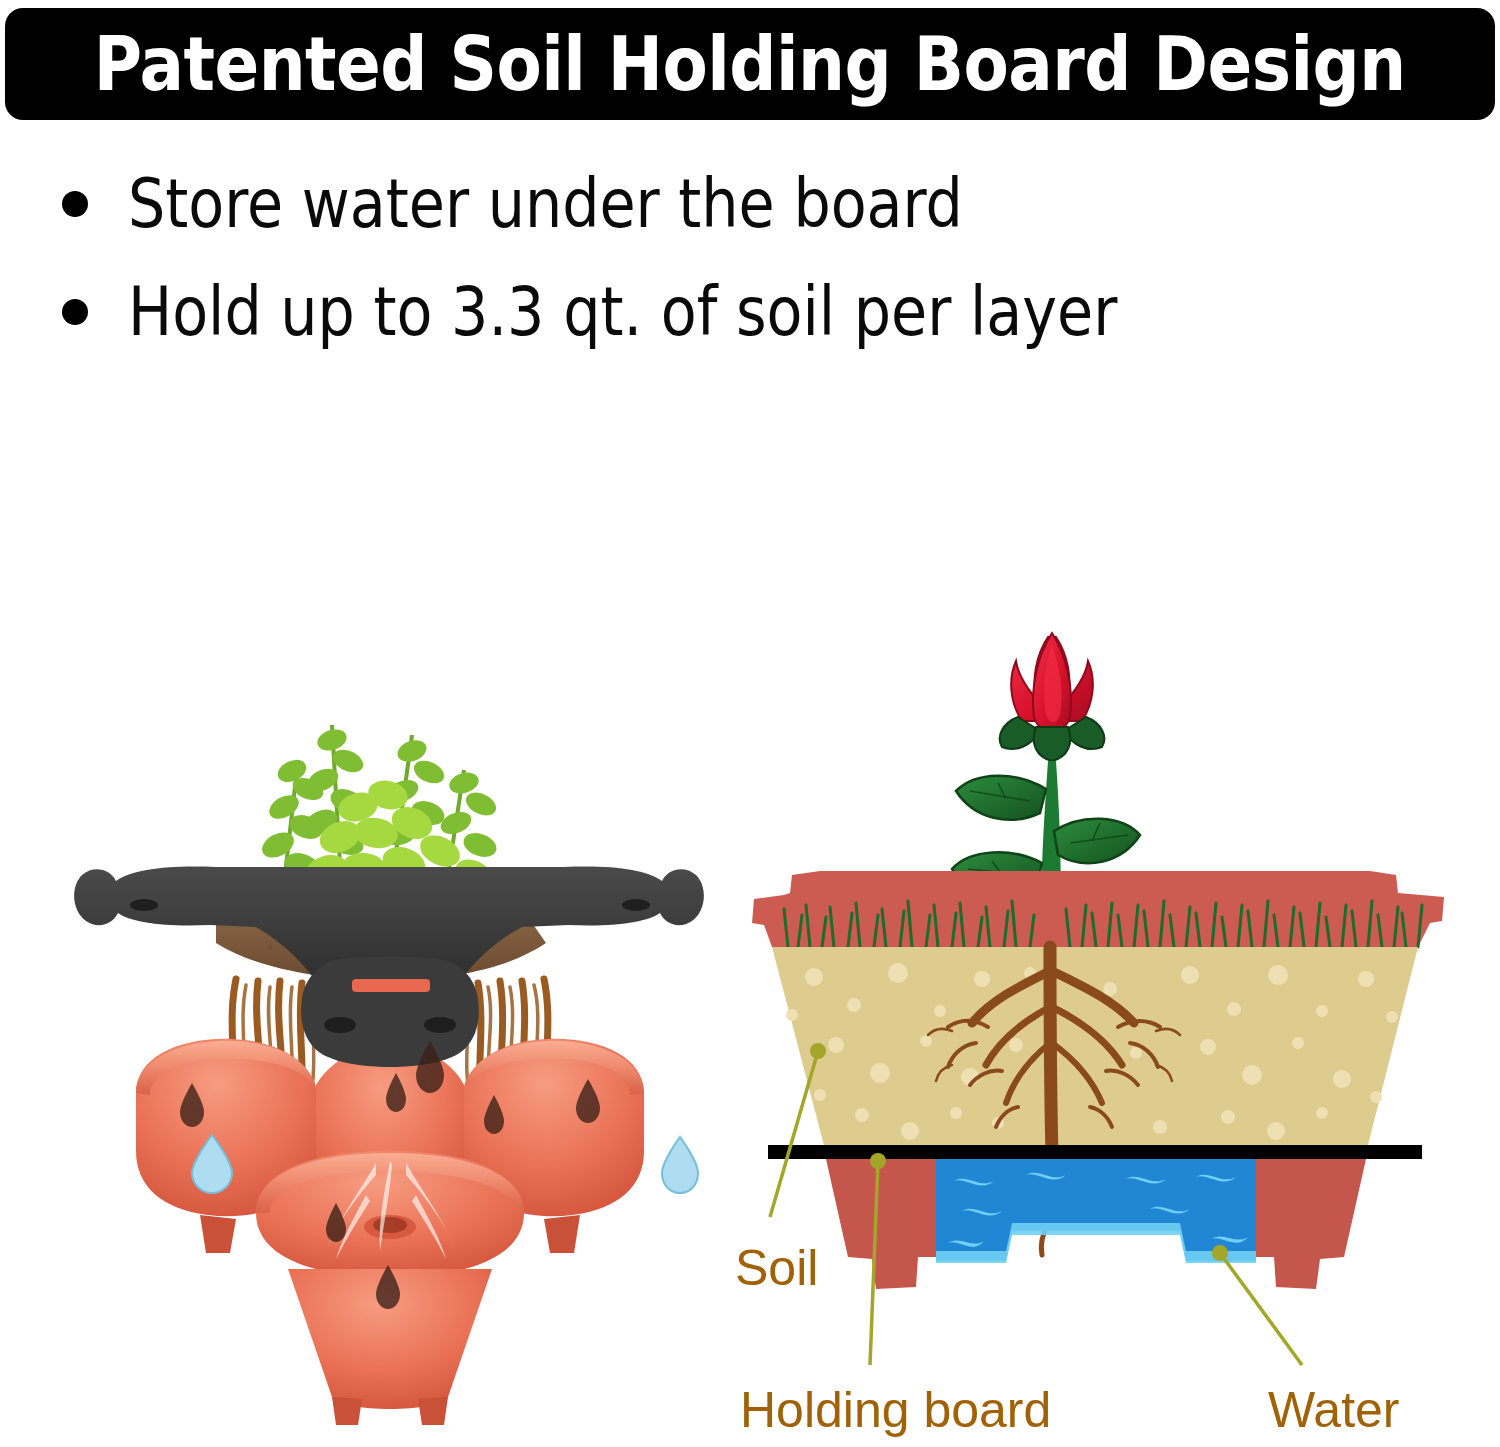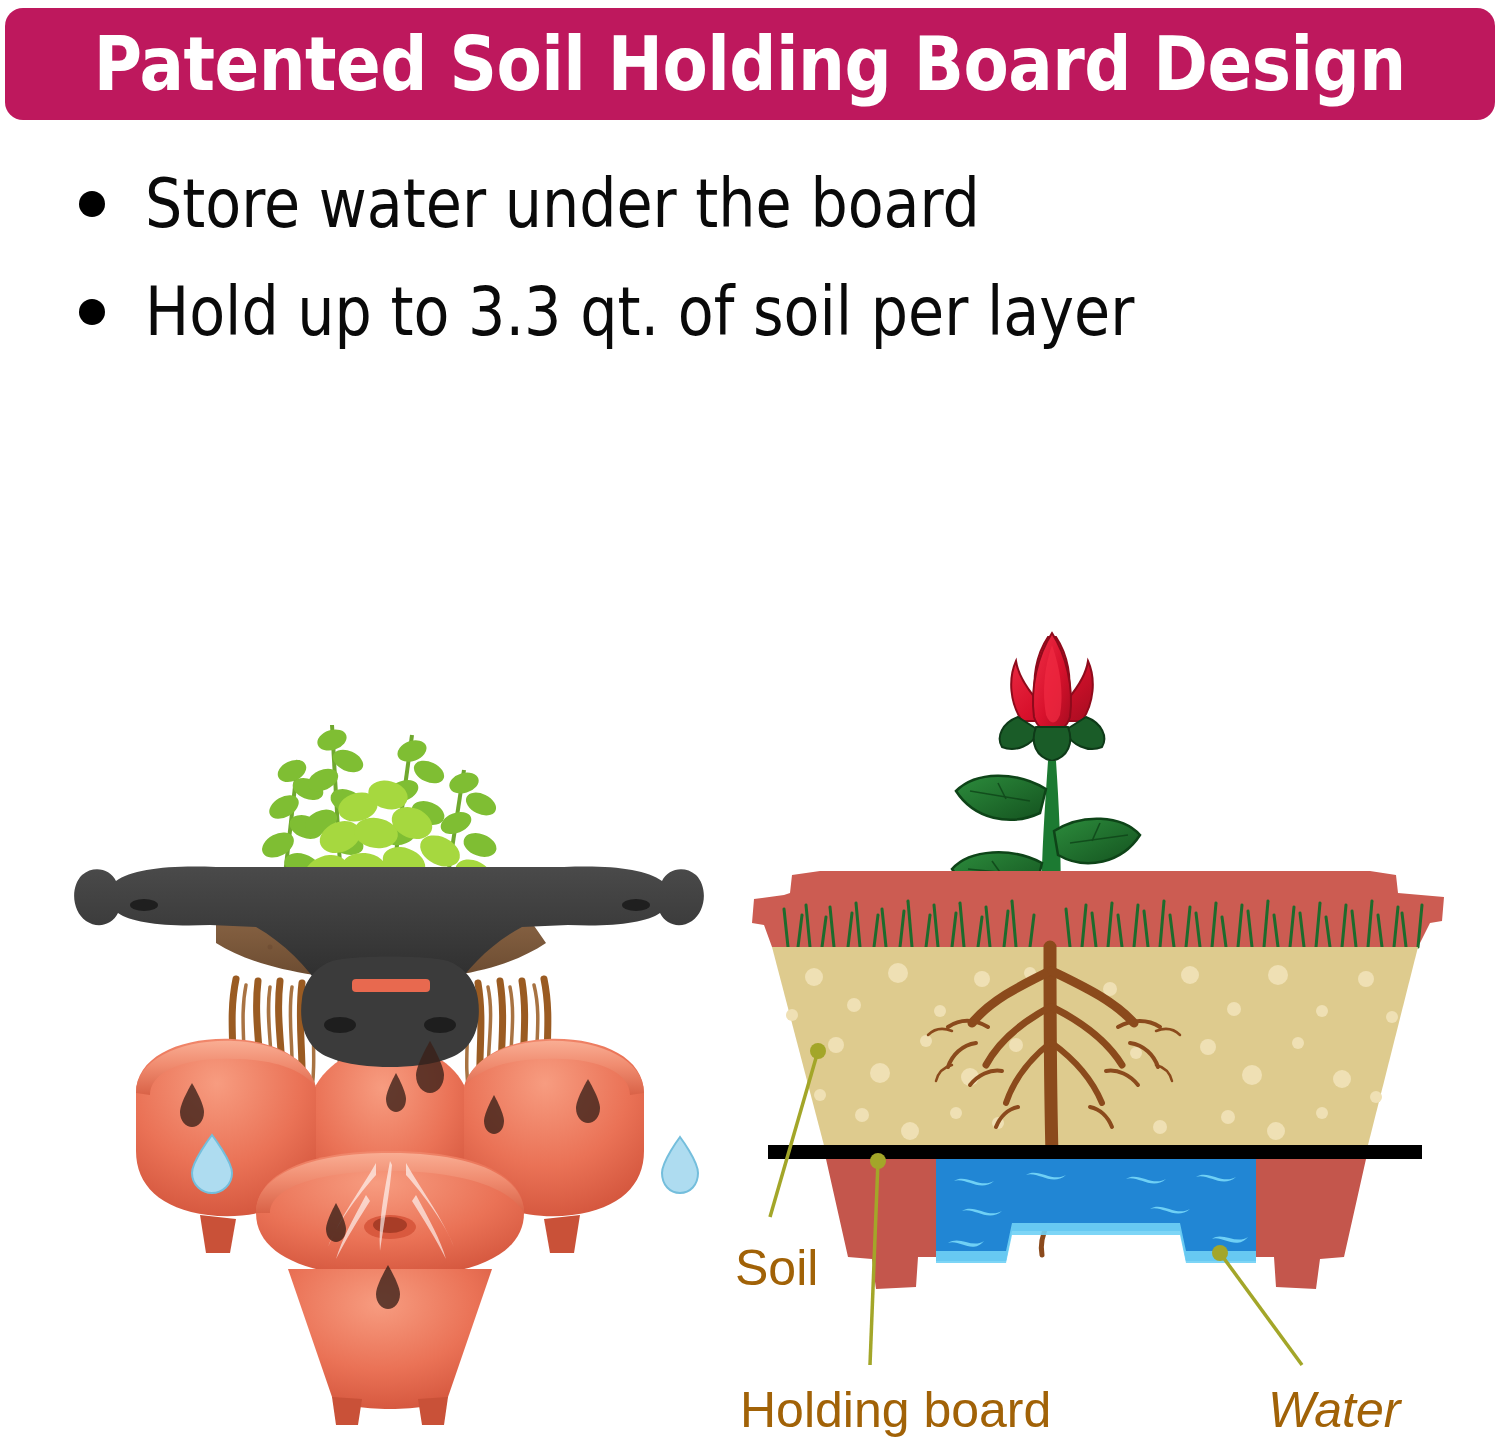--- a/index.html
+++ b/index.html
@@ -17,42 +17,42 @@
     -webkit-font-smoothing: antialiased;
   }
 
   
   .banner {
     position: absolute;
     left: 5px;
     top: 8px;
     width: 1490px;
     height: 112px;
-    background: #be185d;
+    background: #000000;
     border-radius: 18px;
     display: flex;
     align-items: center;
     justify-content: center;
     box-sizing: border-box;
   }
   .banner-title {
     color: #FFFFFF;
     font-family: "Liberation Sans Narrow", "DejaVu Sans Condensed", "Liberation Sans", sans-serif;
     font-weight: 700;
     font-size: 74px;
     line-height: 1;
     letter-spacing: -0.5px;
     white-space: nowrap;
     transform: scaleX(0.99);
   }
 
   
   .bullets {
     position: absolute;
-    left: 17px;
+    left: 0;
     top: 150px;
     width: 1252px;
   }
   .bullet-row {
     position: relative;
     height: 108px;
     display: flex;
     align-items: center;
   }
   .bullet-dot {
@@ -109,21 +109,21 @@
     position: absolute;
     color: #a16207;
     font-family: "Liberation Sans", sans-serif;
     font-weight: 400;
     font-size: 50px;
     line-height: 1;
     white-space: nowrap;
   }
   .lbl-soil    { left: 735px; top: 1243px; }
   .lbl-board   { left: 740px; top: 1385px; }
-  .lbl-water   { left: 1268px; top: 1385px; font-style: italic; }
+  .lbl-water   { left: 1268px; top: 1385px; }
 </style>
 </head>
 <body>
 
 <div class="banner">
   <div class="banner-title">Patented Soil Holding Board Design</div>
 </div>
 
 <div class="bullets">
 

